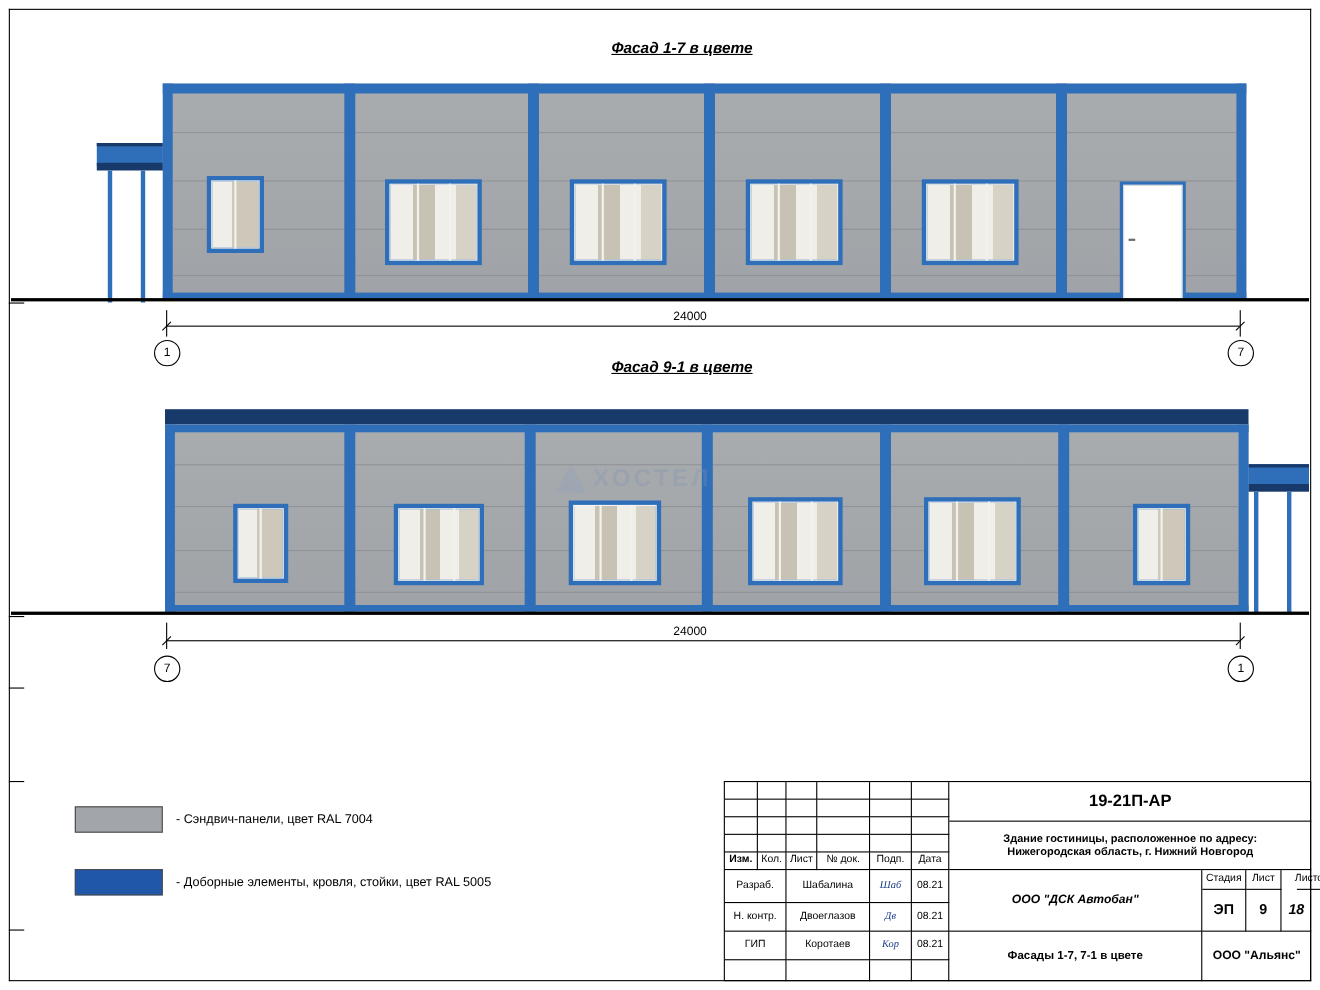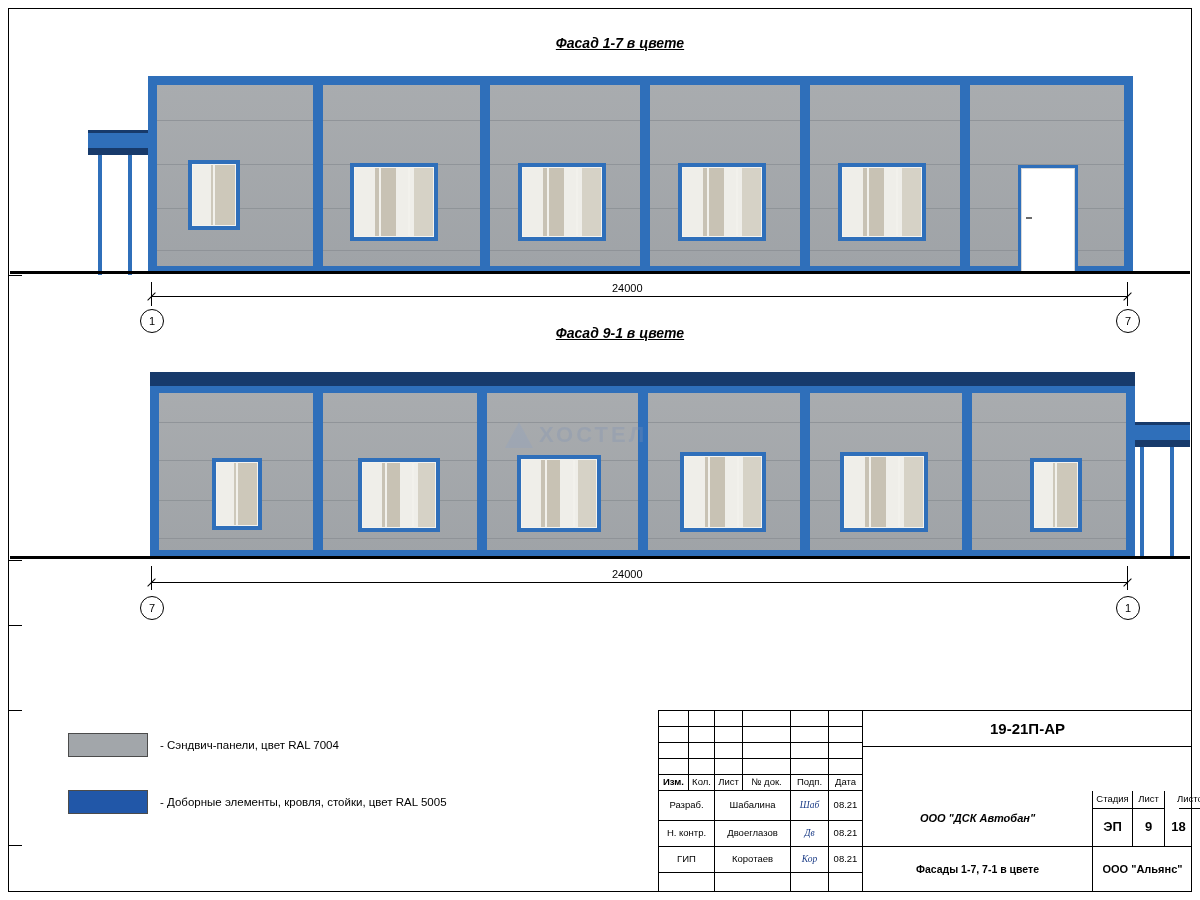--- a/index.html
+++ b/index.html
@@ -333,28 +333,32 @@
     <div class="cell sig" style="left:132px;top:136px;width:38px;height:26px;">Кор</div>
     <div class="cell" style="left:170px;top:136px;width:34px;height:26px;">08.21</div>
 
     <div class="cell nobottom" style="left:0;top:162px;width:56px;height:19px;"></div>
     <div class="cell nobottom" style="left:56px;top:162px;width:76px;height:19px;"></div>
     <div class="cell nobottom" style="left:132px;top:162px;width:38px;height:19px;"></div>
     <div class="cell nobottom" style="left:170px;top:162px;width:34px;height:19px;"></div>
 
     <div class="cell big noright" style="left:204px;top:0;width:329px;height:36px;">19-21П-АР</div>
 
+    <div class="cell noright" style="left:204px;top:36px;width:329px;height:44px;flex-direction:column;">
+      <span class="bold" style="font-size:10px;">Здание гостиницы, расположенное по адресу:</span>
+      <span class="bold" style="font-size:10px;">Нижегородская область, г. Нижний Новгород</span>
+    </div>
 
     <div class="cell med" style="left:204px;top:80px;width:230px;height:56px;">ООО "ДСК Автобан"</div>
 
     <div class="cell" style="left:434px;top:80px;width:40px;height:18px;">Стадия</div>
     <div class="cell" style="left:474px;top:80px;width:32px;height:18px;">Лист</div>
     <div class="cell noright" style="left:520px;top:80px;width:27px;height:18px;">Листов</div>
 
     <div class="cell bold" style="left:434px;top:98px;width:40px;height:38px;font-size:13px;">ЭП</div>
     <div class="cell bold" style="left:474px;top:98px;width:32px;height:38px;font-size:13px;">9</div>
-    <div class="cell noright bold" style="left:506px;top:98px;width:27px;height:38px;font-size:13px;">18</div>
+    <div class="cell noright bold" style="left:506px;top:98px;width:27px;height:38px;font-size:13px;font-style:italic;">18</div>
 
     <div class="cell bold nobottom" style="left:204px;top:136px;width:230px;height:45px;font-size:10.5px;">Фасады 1-7, 7-1 в цвете</div>
     <div class="cell bold nobottom noright" style="left:434px;top:136px;width:99px;height:45px;font-size:11px;">ООО "Альянс"</div>
   </div>
 
 </div>
 
 </body></html>

